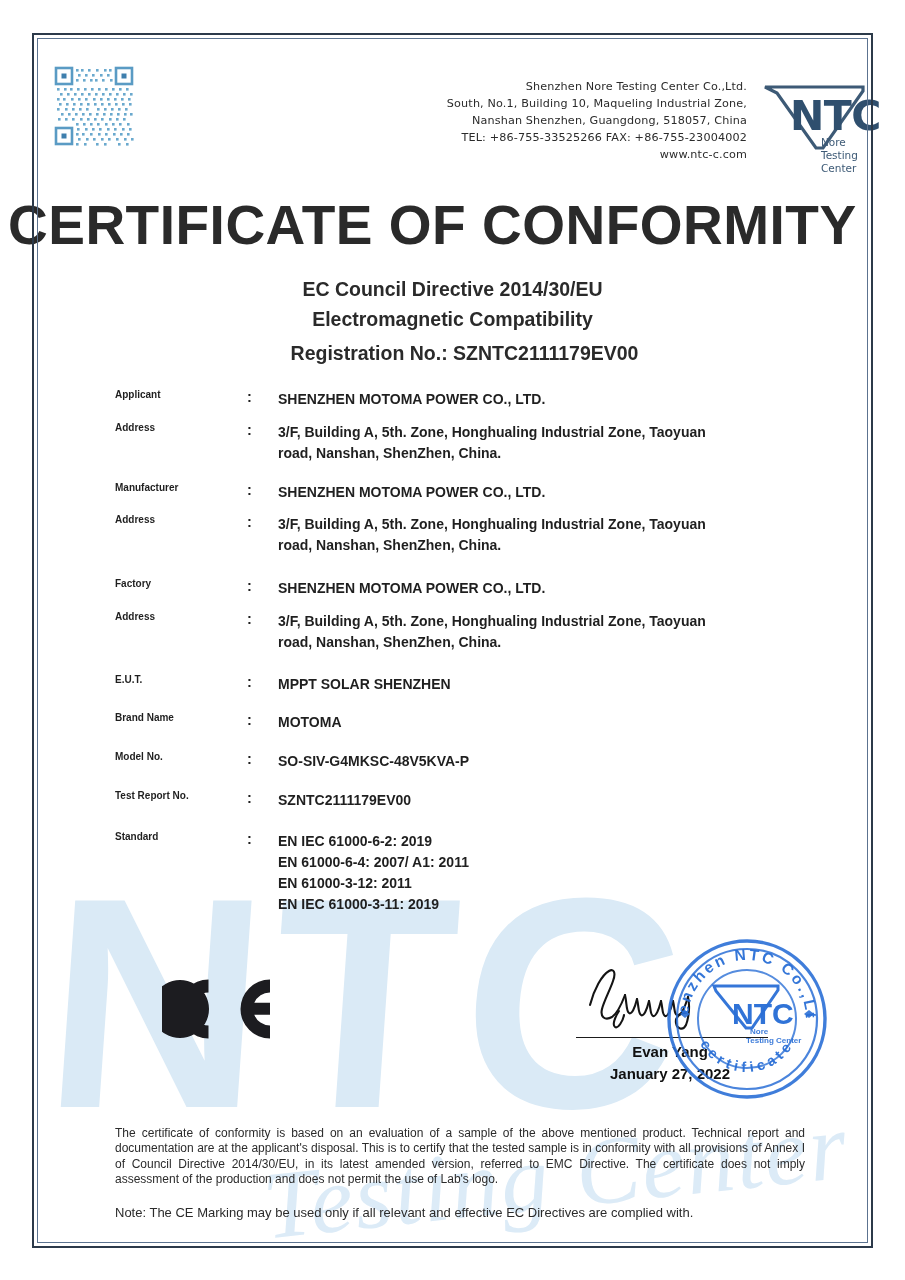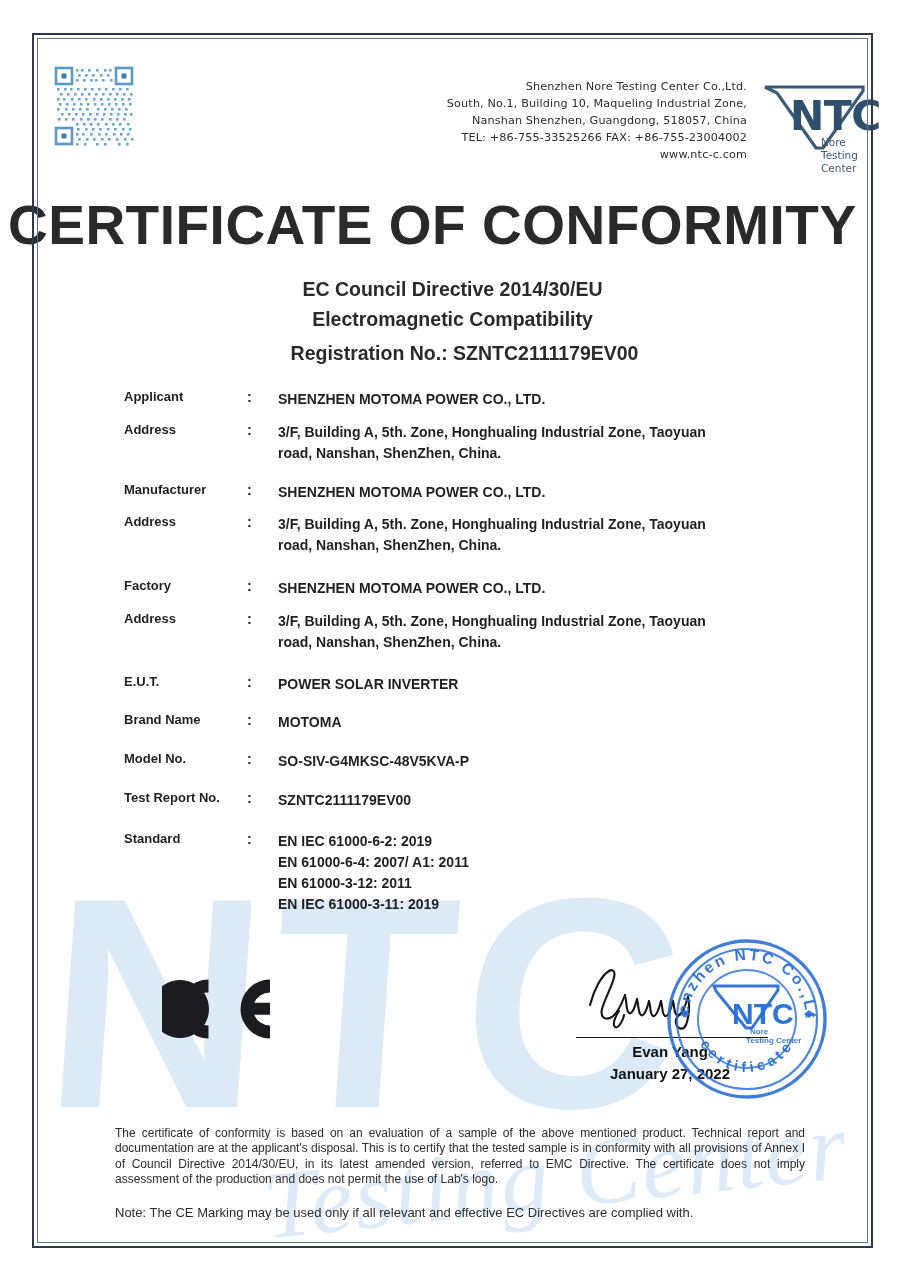--- a/index.html
+++ b/index.html
@@ -155,25 +155,24 @@
   
   #details {
     position:absolute;
     left:115px; top:389px;
     width:700px;
   }
   .row { position:relative; width:100%; }
   .row .lbl {
     position:absolute; left:0; top:0;
     width:130px;
-    font-size:13px;
+    font-size:10px;
     font-weight:bold;
     color:#1f1f1f;
     white-space:nowrap;
-    margin-left:9px;
   }
   .row .colon {
     position:absolute; left:132px; top:0;
     font-size:14.5px; font-weight:bold; color:#1f1f1f;
   }
   .row .val {
     position:absolute; left:163px; top:0;
     width:530px;
     font-size:14px;
     font-weight:bold;
@@ -486,21 +485,21 @@
         <span class="colon">:</span>
         <span class="val">
           <span class="l2">3/F, Building A, 5th. Zone, Honghualing Industrial Zone, Taoyuan</span>
           <span class="l2">road, Nanshan, ShenZhen, China.</span>
         </span>
       </div>
 
       <div class="row" style="height:38px">
         <span class="lbl">E.U.T.</span>
         <span class="colon">:</span>
-        <span class="val">POWER SOLAR INVERTER</span>
+        <span class="val">MPPT SOLAR SHENZHEN</span>
       </div>
 
       <div class="row" style="height:39px">
         <span class="lbl">Brand Name</span>
         <span class="colon">:</span>
         <span class="val">MOTOMA</span>
       </div>
 
       <div class="row" style="height:39px">
         <span class="lbl">Model No.</span>

